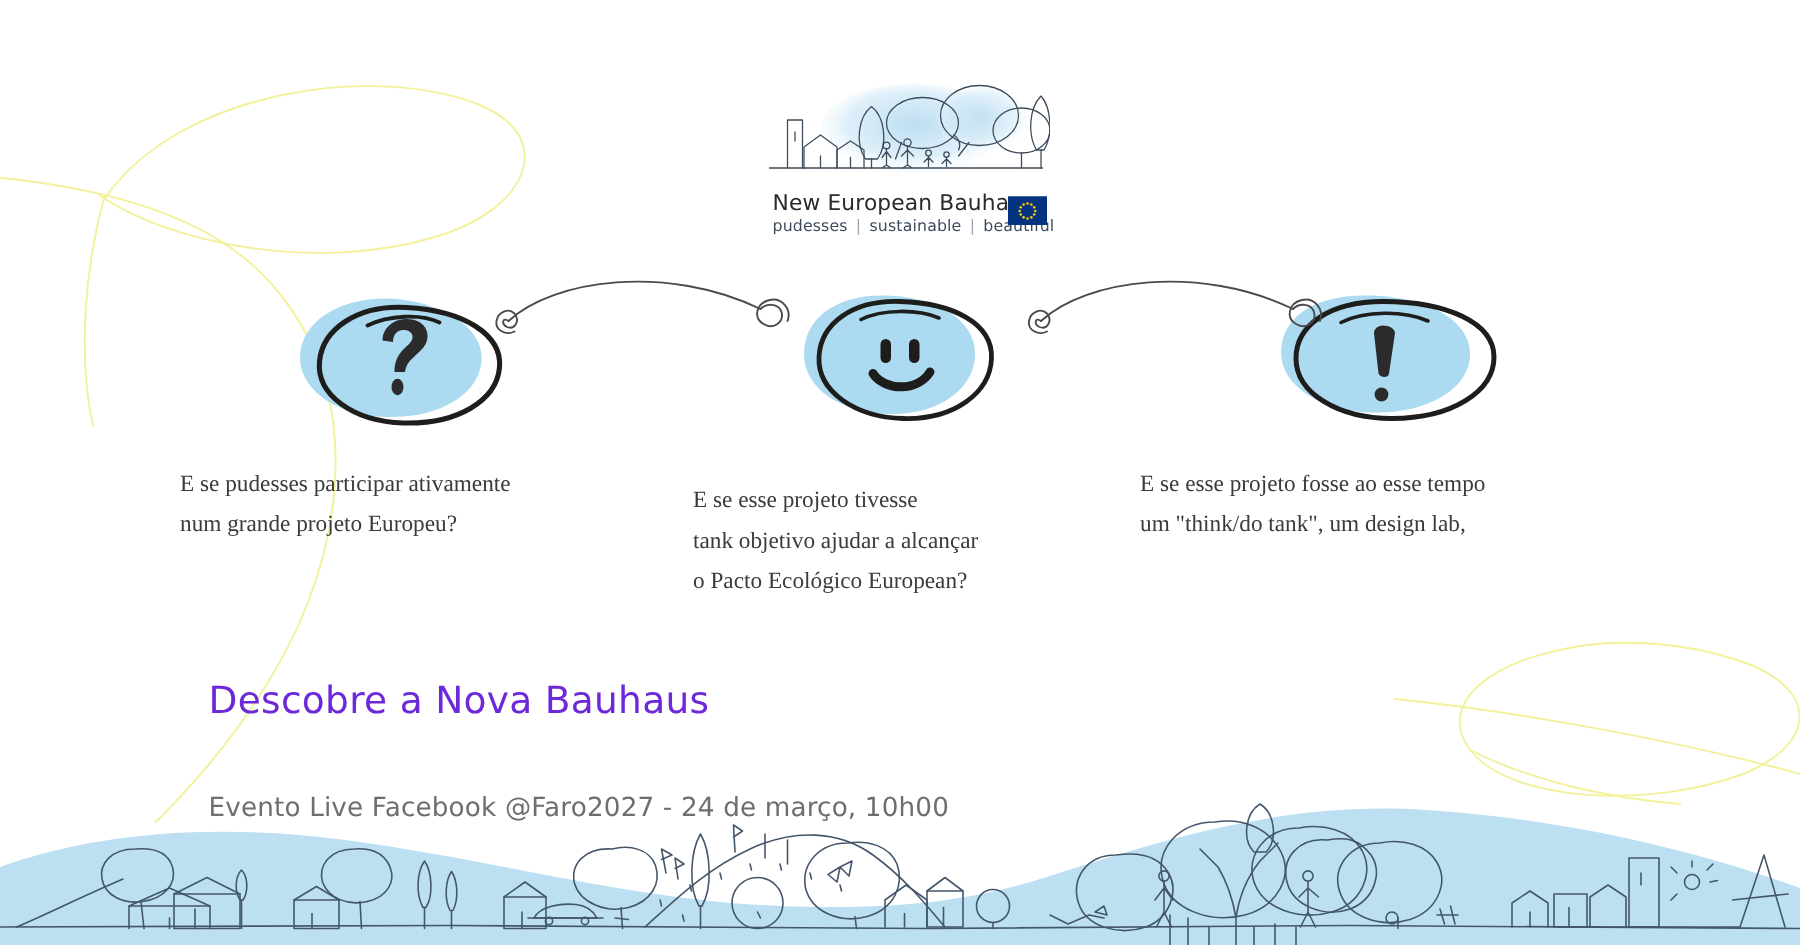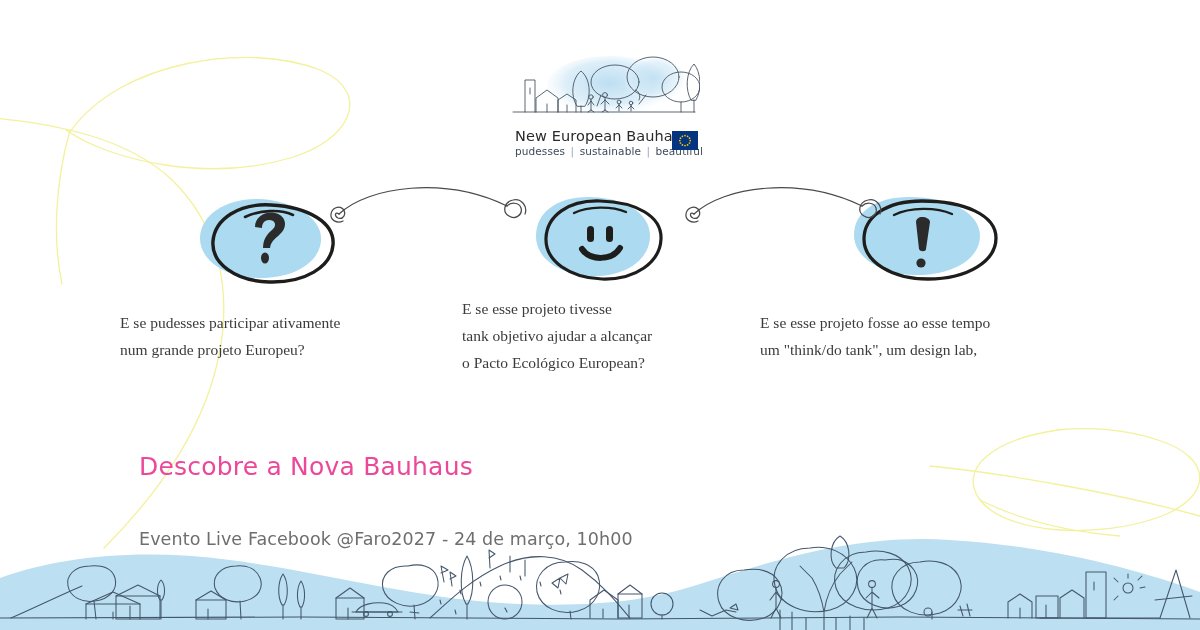--- a/index.html
+++ b/index.html
@@ -60,28 +60,28 @@
   
   .qtext{
     position:absolute;
     font-family:Liberation Serif, serif;
     font-size:15.5px;
     line-height:27px;
     color:#3b3b3b;
     white-space:nowrap;
   }
   #qtext-1{left:120px;top:309px;width:304px;}
-  #qtext-2{left:462px;top:295px;width:278px;}
+  #qtext-2{left:462px;top:320px;width:278px;}
   #qtext-3{left:760px;top:309px;width:350px;}
 
   
   #headline{
     position:absolute;left:139px;top:452px;
     font-family:"DejaVu Sans", sans-serif;
-    font-size:25px;color:#ec4899;letter-spacing:.2px;
+    font-size:25px;color:#6d28d9;letter-spacing:.2px;
     white-space:nowrap;
   }
   #subline{
     position:absolute;left:139px;top:493px;
     font-family:"DejaVu Sans", sans-serif;
     font-size:17.5px;color:#6e6e6e;letter-spacing:.1px;
     white-space:nowrap;
     margin-top:36px;
   }
 </style>

